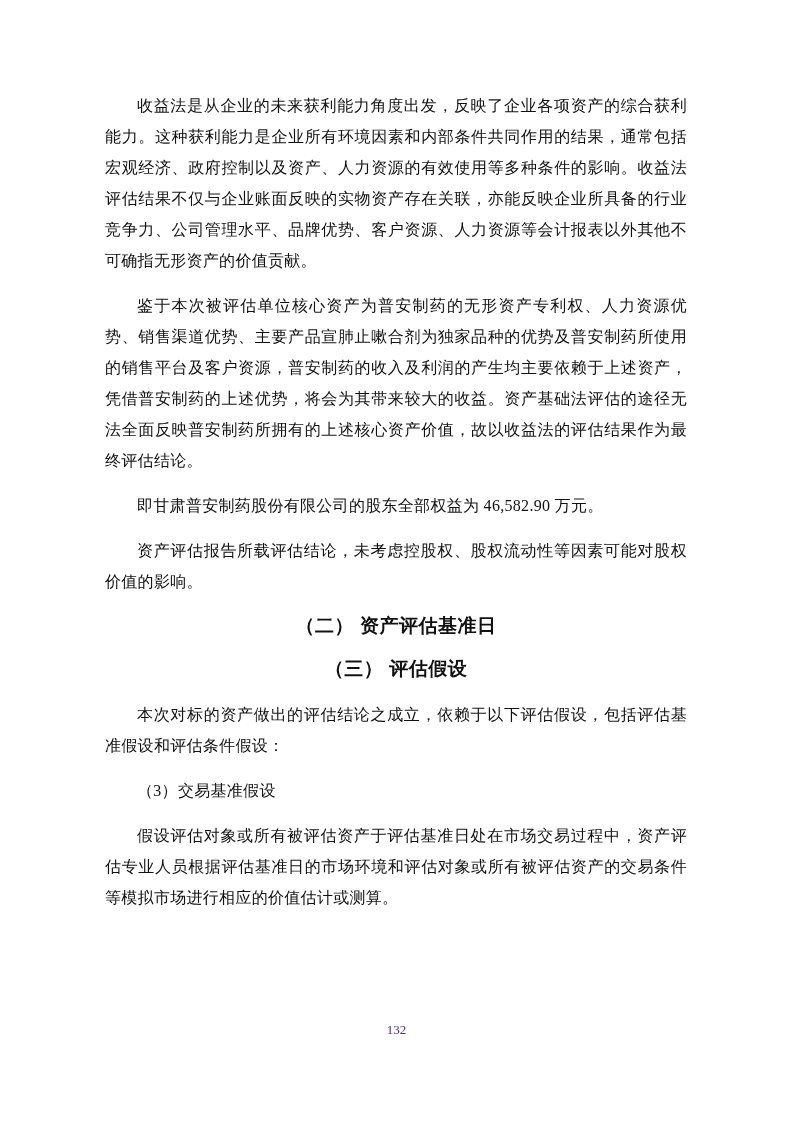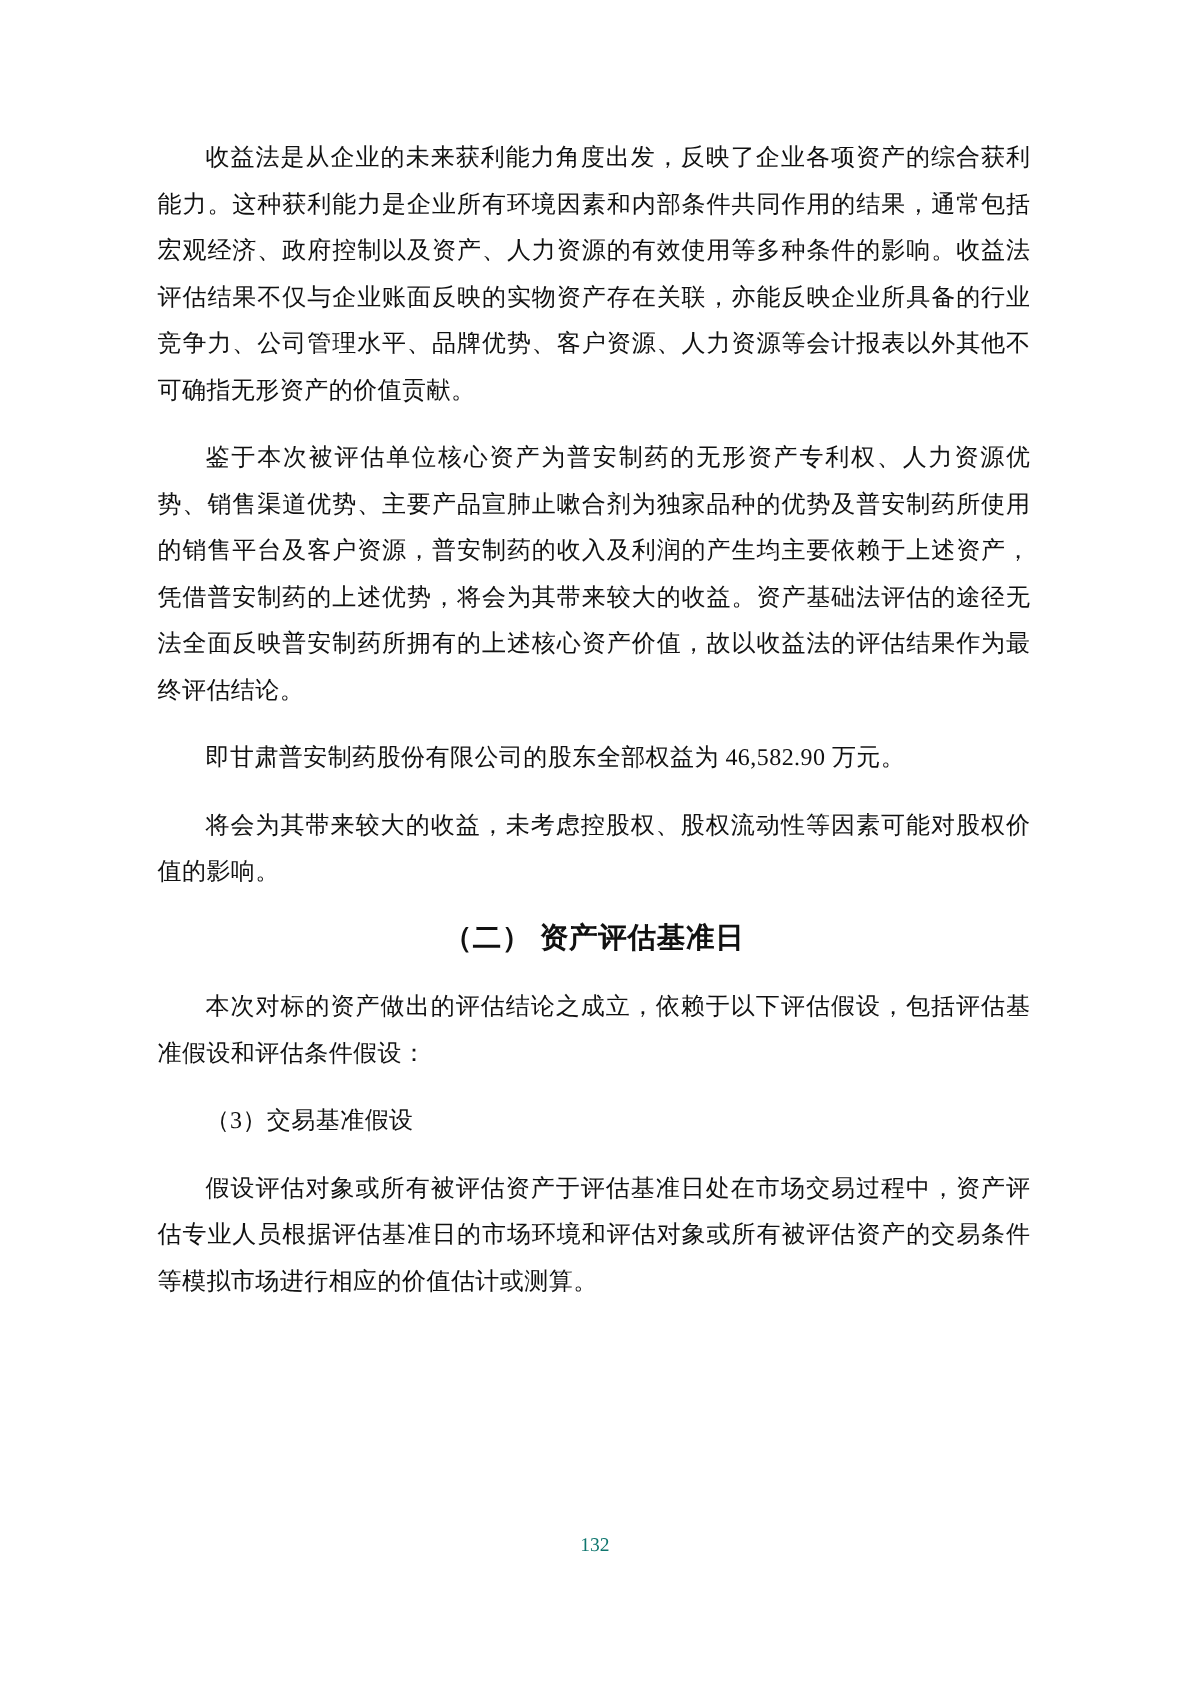--- a/index.html
+++ b/index.html
@@ -40,31 +40,32 @@
     text-align: center;
     letter-spacing: 0.5px;
   }
   .footer {
     position: absolute;
     top: 1022px;
     left: 0;
     width: 100%;
     text-align: center;
     font-size: 13px;
-    color: #0f766e;
+    color: #4c1d95;
   }
 </style>
 </head>
 <body>
 
 <div class="page">
   <div class="content">
     <p class="para">收益法是从企业的未来获利能力角度出发，反映了企业各项资产的综合获利能力。这种获利能力是企业所有环境因素和内部条件共同作用的结果，通常包括宏观经济、政府控制以及资产、人力资源的有效使用等多种条件的影响。收益法评估结果不仅与企业账面反映的实物资产存在关联，亦能反映企业所具备的行业竞争力、公司管理水平、品牌优势、客户资源、人力资源等会计报表以外其他不可确指无形资产的价值贡献。</p>
     <p class="para">鉴于本次被评估单位核心资产为普安制药的无形资产专利权、人力资源优势、销售渠道优势、主要产品宣肺止嗽合剂为独家品种的优势及普安制药所使用的销售平台及客户资源，普安制药的收入及利润的产生均主要依赖于上述资产，凭借普安制药的上述优势，将会为其带来较大的收益。资产基础法评估的途径无法全面反映普安制药所拥有的上述核心资产价值，故以收益法的评估结果作为最终评估结论。</p>
     <p class="para">即甘肃普安制药股份有限公司的股东全部权益为 46,582.90 万元。</p>
-    <p class="para">将会为其带来较大的收益，未考虑控股权、股权流动性等因素可能对股权价值的影响。</p>
+    <p class="para">资产评估报告所载评估结论，未考虑控股权、股权流动性等因素可能对股权价值的影响。</p>
     <h2 class="heading">（二） 资产评估基准日</h2>
+    <h2 class="heading">（三） 评估假设</h2>
     <p class="para">本次对标的资产做出的评估结论之成立，依赖于以下评估假设，包括评估基准假设和评估条件假设：</p>
     <p class="para">（3）交易基准假设</p>
     <p class="para">假设评估对象或所有被评估资产于评估基准日处在市场交易过程中，资产评估专业人员根据评估基准日的市场环境和评估对象或所有被评估资产的交易条件等模拟市场进行相应的价值估计或测算。</p>
   </div>
   <div class="footer">132</div>
 </div>
 
 </body></html>

